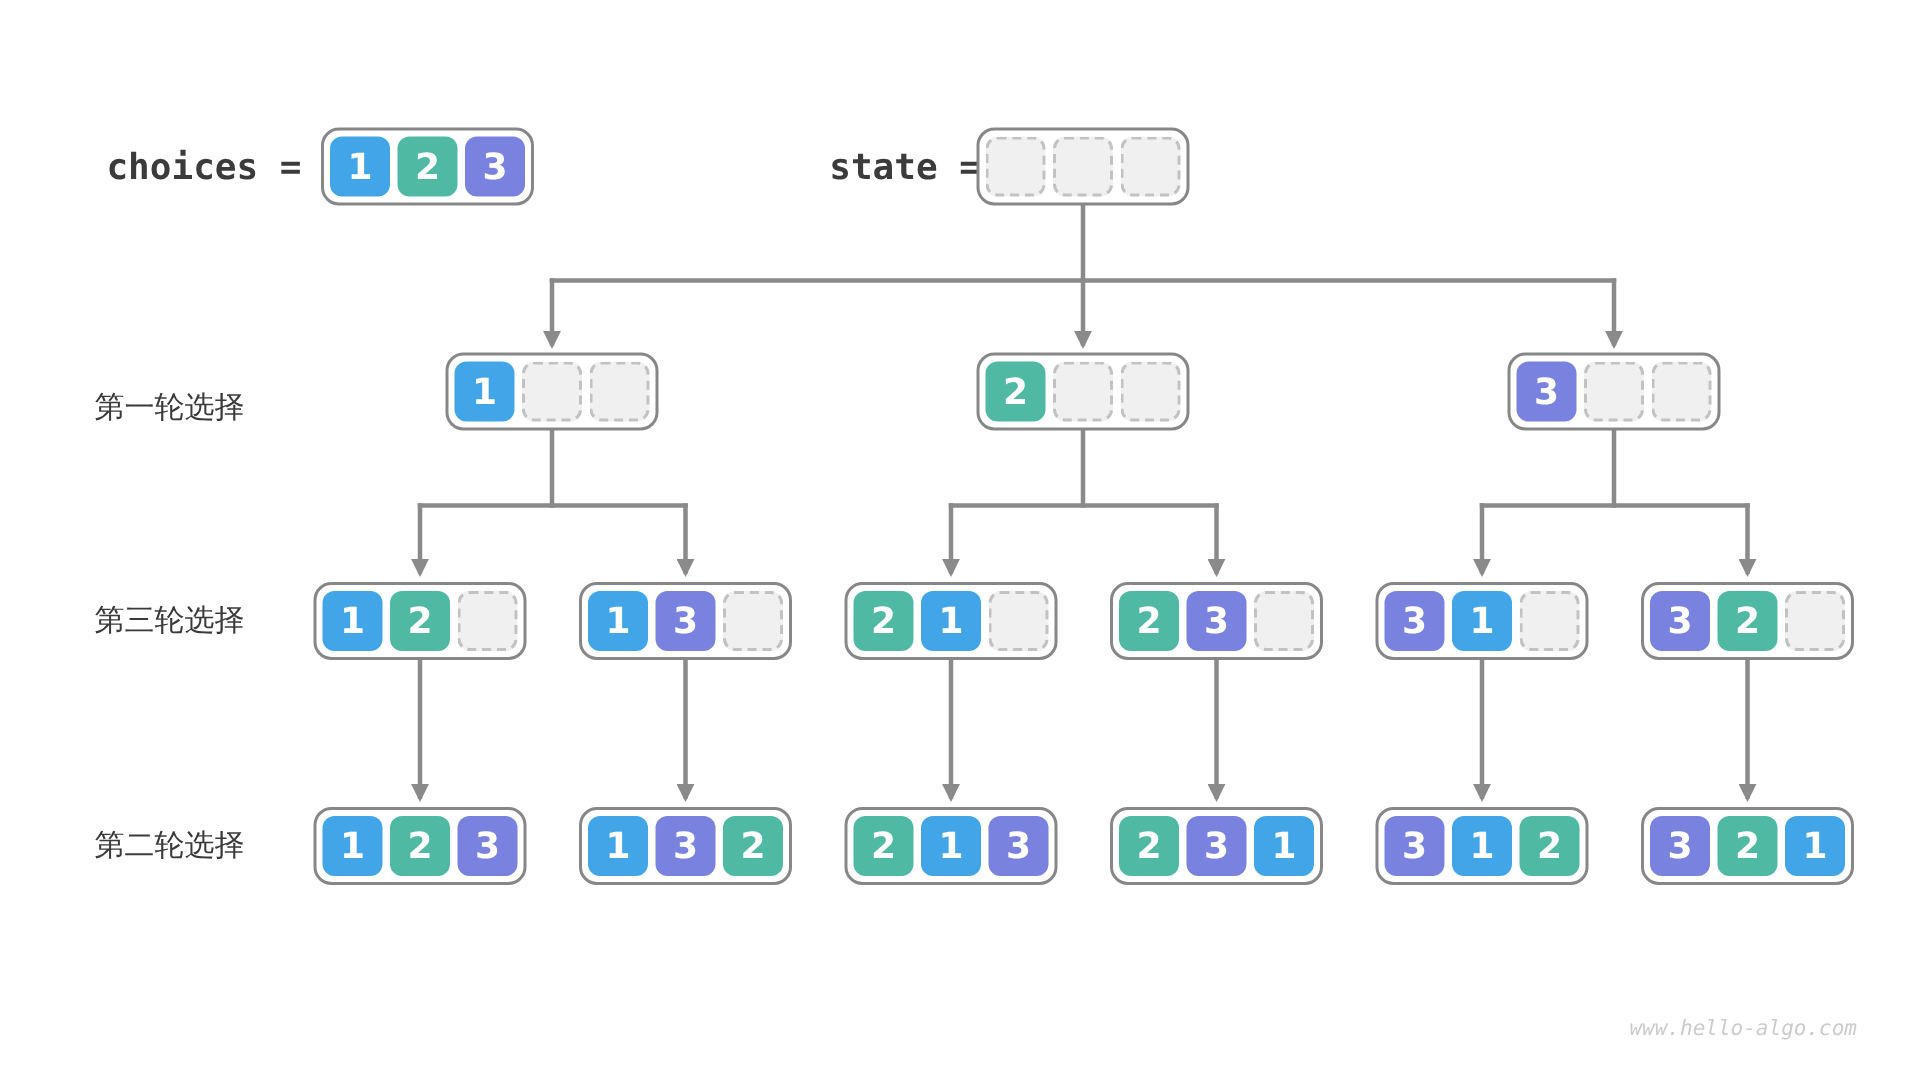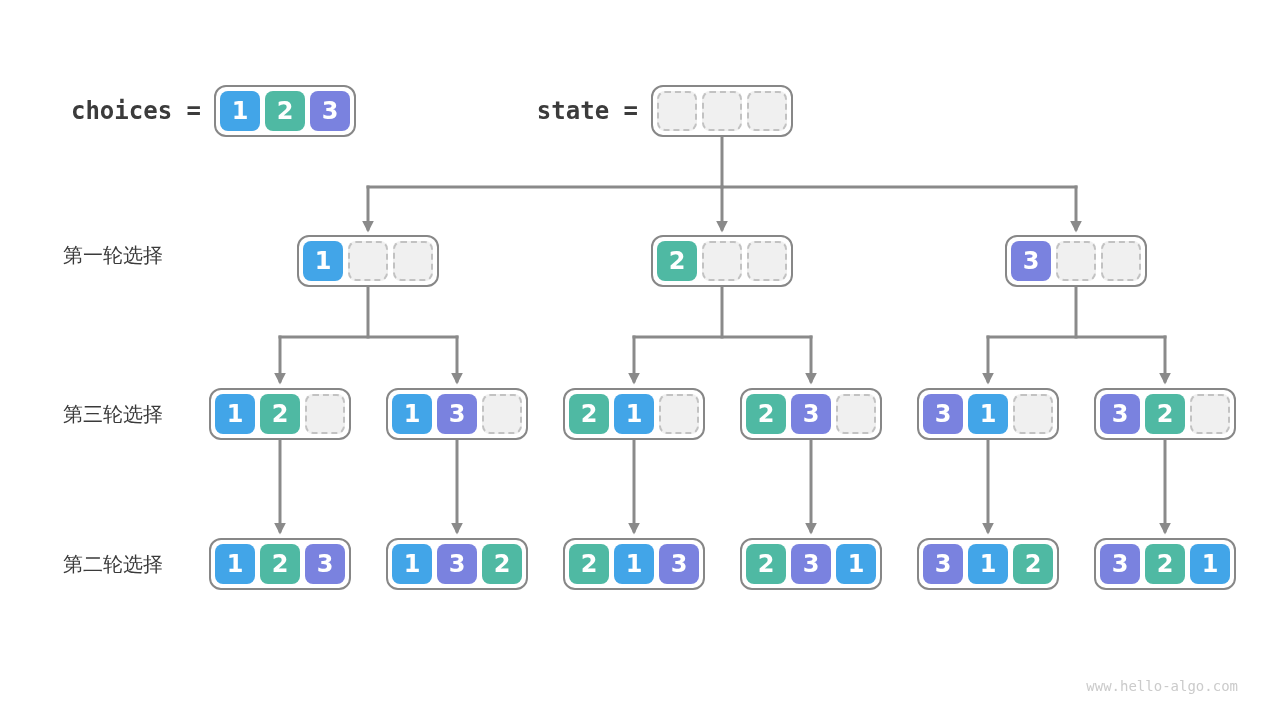--- a/index.html
+++ b/index.html
@@ -59,20 +59,21 @@
     font-size: 20px;
     color: #3a3a3a;
   }
   .watermark {
     position: absolute;
     right: 42px;
     bottom: 26px;
     font-family: "DejaVu Sans Mono", monospace;
     font-size: 14px;
     color: #cbcbcb;
+    font-style: italic;
   }
   #arrows {
     position: absolute;
     left: 0;
     top: 0;
     pointer-events: none;
   }
 </style>
 </head>
 <body>
@@ -112,28 +113,28 @@
       </g>
   </svg>
 
   <div class="eq-label" id="choices-label" style="right:1079px">choices =</div>
   <div class="node-slot-host" id="choices-box" style="left:214px; top:85px">
       <div class="cell" style="background: rgb(66, 165, 232);">1</div>
       <div class="cell" style="background: rgb(79, 185, 163);">2</div>
       <div class="cell" style="background: rgb(122, 130, 223);">3</div>
     </div>
 
-  <div class="eq-label" id="state-label" style="right:642px">state =</div>
+  <div class="eq-label" id="state-label" style="right:626px">state =</div>
   <div class="node-slot-host" id="state-box" style="left:651px; top:85px">
       <div class="cell empty"></div>
       <div class="cell empty"></div>
       <div class="cell empty"></div>
     </div>
 
-  <div class="row-label" style="top:241px">第一轮选择</div>
+  <div class="row-label" style="top:258px">第一轮选择</div>
   <div class="row-label" style="top:400px">第三轮选择</div>
   <div class="row-label" style="top:550px">第二轮选择</div>
 
   <div class="watermark">www.hello-algo.com</div>
 
 <div class="node-slot-host" style="left: 297px; top: 235px;">
       <div class="cell" style="background: rgb(66, 165, 232);">1</div>
       <div class="cell empty"></div>
       <div class="cell empty"></div>
     </div>

